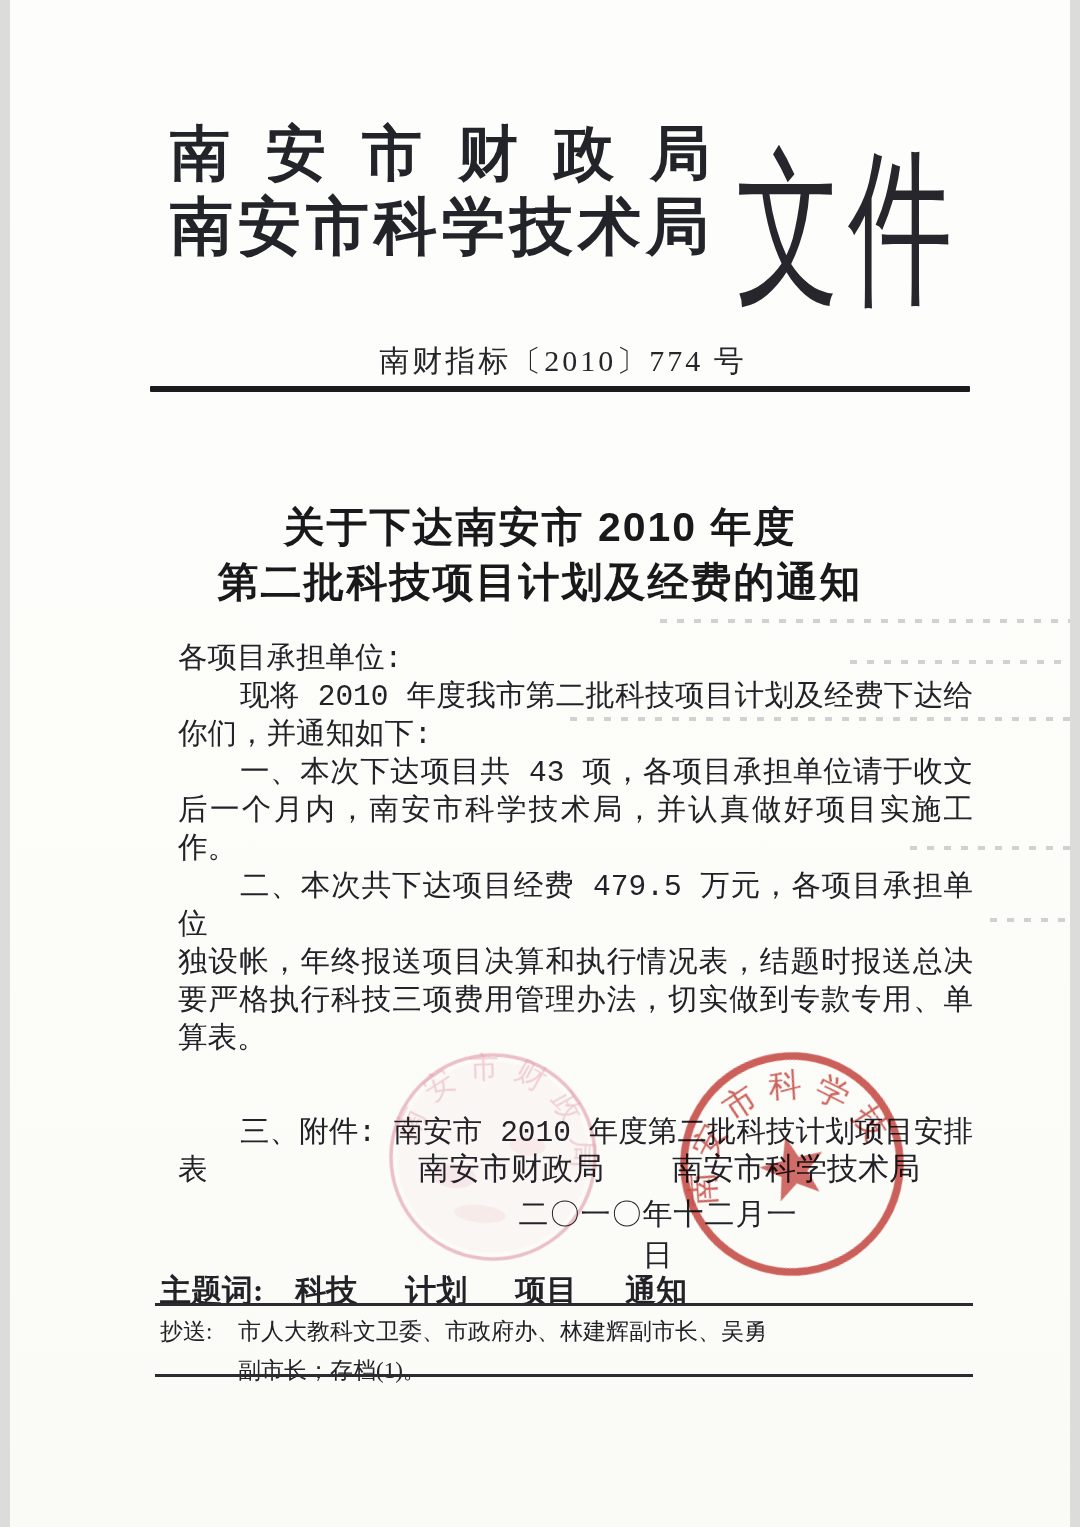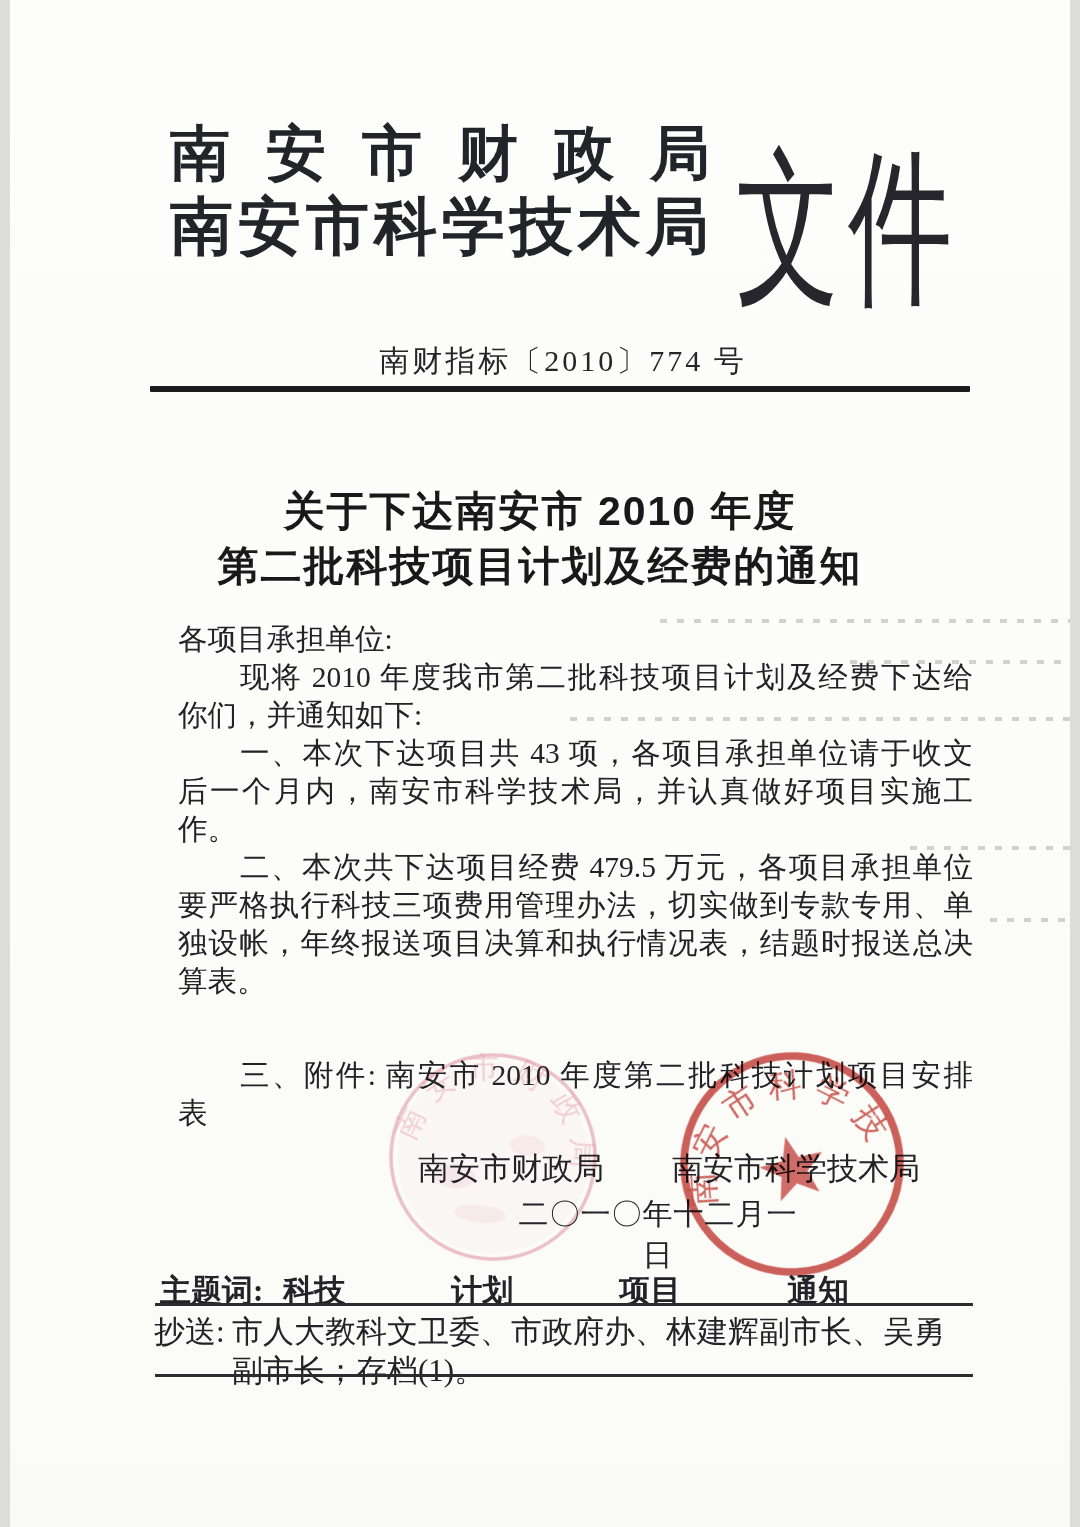--- a/index.html
+++ b/index.html
@@ -18,43 +18,43 @@
     font-size:104px;font-weight:500;letter-spacing:8px;white-space:nowrap;
     transform:scaleY(1.62);transform-origin:top left;color:#26262c;
   }
   .doc-number{
     position:absolute;top:341px;left:0;width:100%;text-align:center;
     font-size:30px;letter-spacing:3px;color:#26262a;padding-left:23px;
   }
   .rule-thick{position:absolute;top:386px;left:140px;width:820px;height:6px;background:#1c1c1f;border-radius:1px;}
   
   .title{
-    position:absolute;top:484px;left:0;width:100%;text-align:center;
+    position:absolute;top:500px;left:0;width:100%;text-align:center;
     font-family:"Liberation Sans","DejaVu Sans",sans-serif;
     font-weight:bold;font-size:41px;line-height:55px;letter-spacing:2px;color:#19191c;
   }
   
-  .body-text{position:absolute;left:168px;top:620px;width:795px;font-size:29.5px;line-height:38px;color:#222228;}
+  .body-text{position:absolute;left:168px;top:640px;width:795px;font-size:29.5px;line-height:38px;color:#222228;font-family:Liberation Mono, monospace;}
   .bline{white-space:nowrap;}
   .bline.fill{white-space:normal;text-align:justify;text-align-last:justify;}
   .bline.indent{text-indent:62px;}
   .bline.gap{margin-top:56px;}
   
   .sign-names{position:absolute;top:1148px;left:408px;width:502px;display:flex;justify-content:space-between;font-size:31px;color:#222228;}
   .sign-date{position:absolute;top:1194px;left:498px;width:300px;text-align:center;font-size:30px;letter-spacing:1px;color:#222228;}
   
   .seal{position:absolute;mix-blend-mode:multiply;}
   .seal-left{left:376px;top:1050px;width:214px;height:214px;transform:rotate(6deg);filter:blur(.7px);opacity:.85;}
   .seal-right{left:666px;top:1048px;width:232px;height:232px;transform:rotate(-14deg);filter:blur(.4px);opacity:.92;}
   .seal svg{width:100%;height:100%;}
   
   .kw-row{position:absolute;left:150px;top:1270px;display:flex;align-items:baseline;font-size:31px;font-weight:600;color:#222228;}
-  .kw-list{display:flex;gap:106px;margin-left:20px;font-weight:600;}
+  .kw-list{display:flex;gap:48px;margin-left:32px;font-weight:600;}
   .footer-rule-a{position:absolute;top:1303px;left:145px;width:818px;height:3px;background:#2b2b30;}
-  .cc-row{position:absolute;left:144px;top:1312px;display:flex;font-size:31px;line-height:39px;color:#222228;}
+  .cc-row{position:absolute;left:150px;top:1312px;display:flex;font-size:23px;line-height:39px;color:#222228;}
   .cc-label{width:78px;flex:none;}
   .footer-rule-b{position:absolute;top:1374px;left:145px;width:818px;height:3px;background:#2b2b30;}
   
   .noise{position:absolute;height:4px;filter:blur(.7px);
     background:repeating-linear-gradient(90deg,rgba(110,110,118,.30) 0 7px,rgba(110,110,118,0) 7px 17px);}
 </style>
 </head>
 <body>
 
 <div class="page">
@@ -74,22 +74,22 @@
   </div>
 
   <div class="body-text">
     <div class="bline">各项目承担单位:</div>
     <div class="bline indent fill">现将 2010 年度我市第二批科技项目计划及经费下达给</div>
     <div class="bline">你们，并通知如下:</div>
     <div class="bline indent fill">一、本次下达项目共 43 项，各项目承担单位请于收文</div>
     <div class="bline fill">后一个月内，南安市科学技术局，并认真做好项目实施工</div>
     <div class="bline">作。</div>
     <div class="bline indent fill">二、本次共下达项目经费 479.5 万元，各项目承担单位</div>
+    <div class="bline fill">独设帐，年终报送项目决算和执行情况表，结题时报送总决</div>
     <div class="bline fill">要严格执行科技三项费用管理办法，切实做到专款专用、单</div>
-    <div class="bline fill">独设帐，年终报送项目决算和执行情况表，结题时报送总决</div>
     <div class="bline">算表。</div>
     <div class="bline indent fill gap">三、附件: 南安市 2010 年度第二批科技计划项目安排</div>
     <div class="bline">表</div>
   </div>
 
   <div class="sign-names">
     <span>南安市财政局</span>
     <span>南安市科学技术局</span>
   </div>
   <div class="sign-date">二〇一〇年十二月一日</div>

